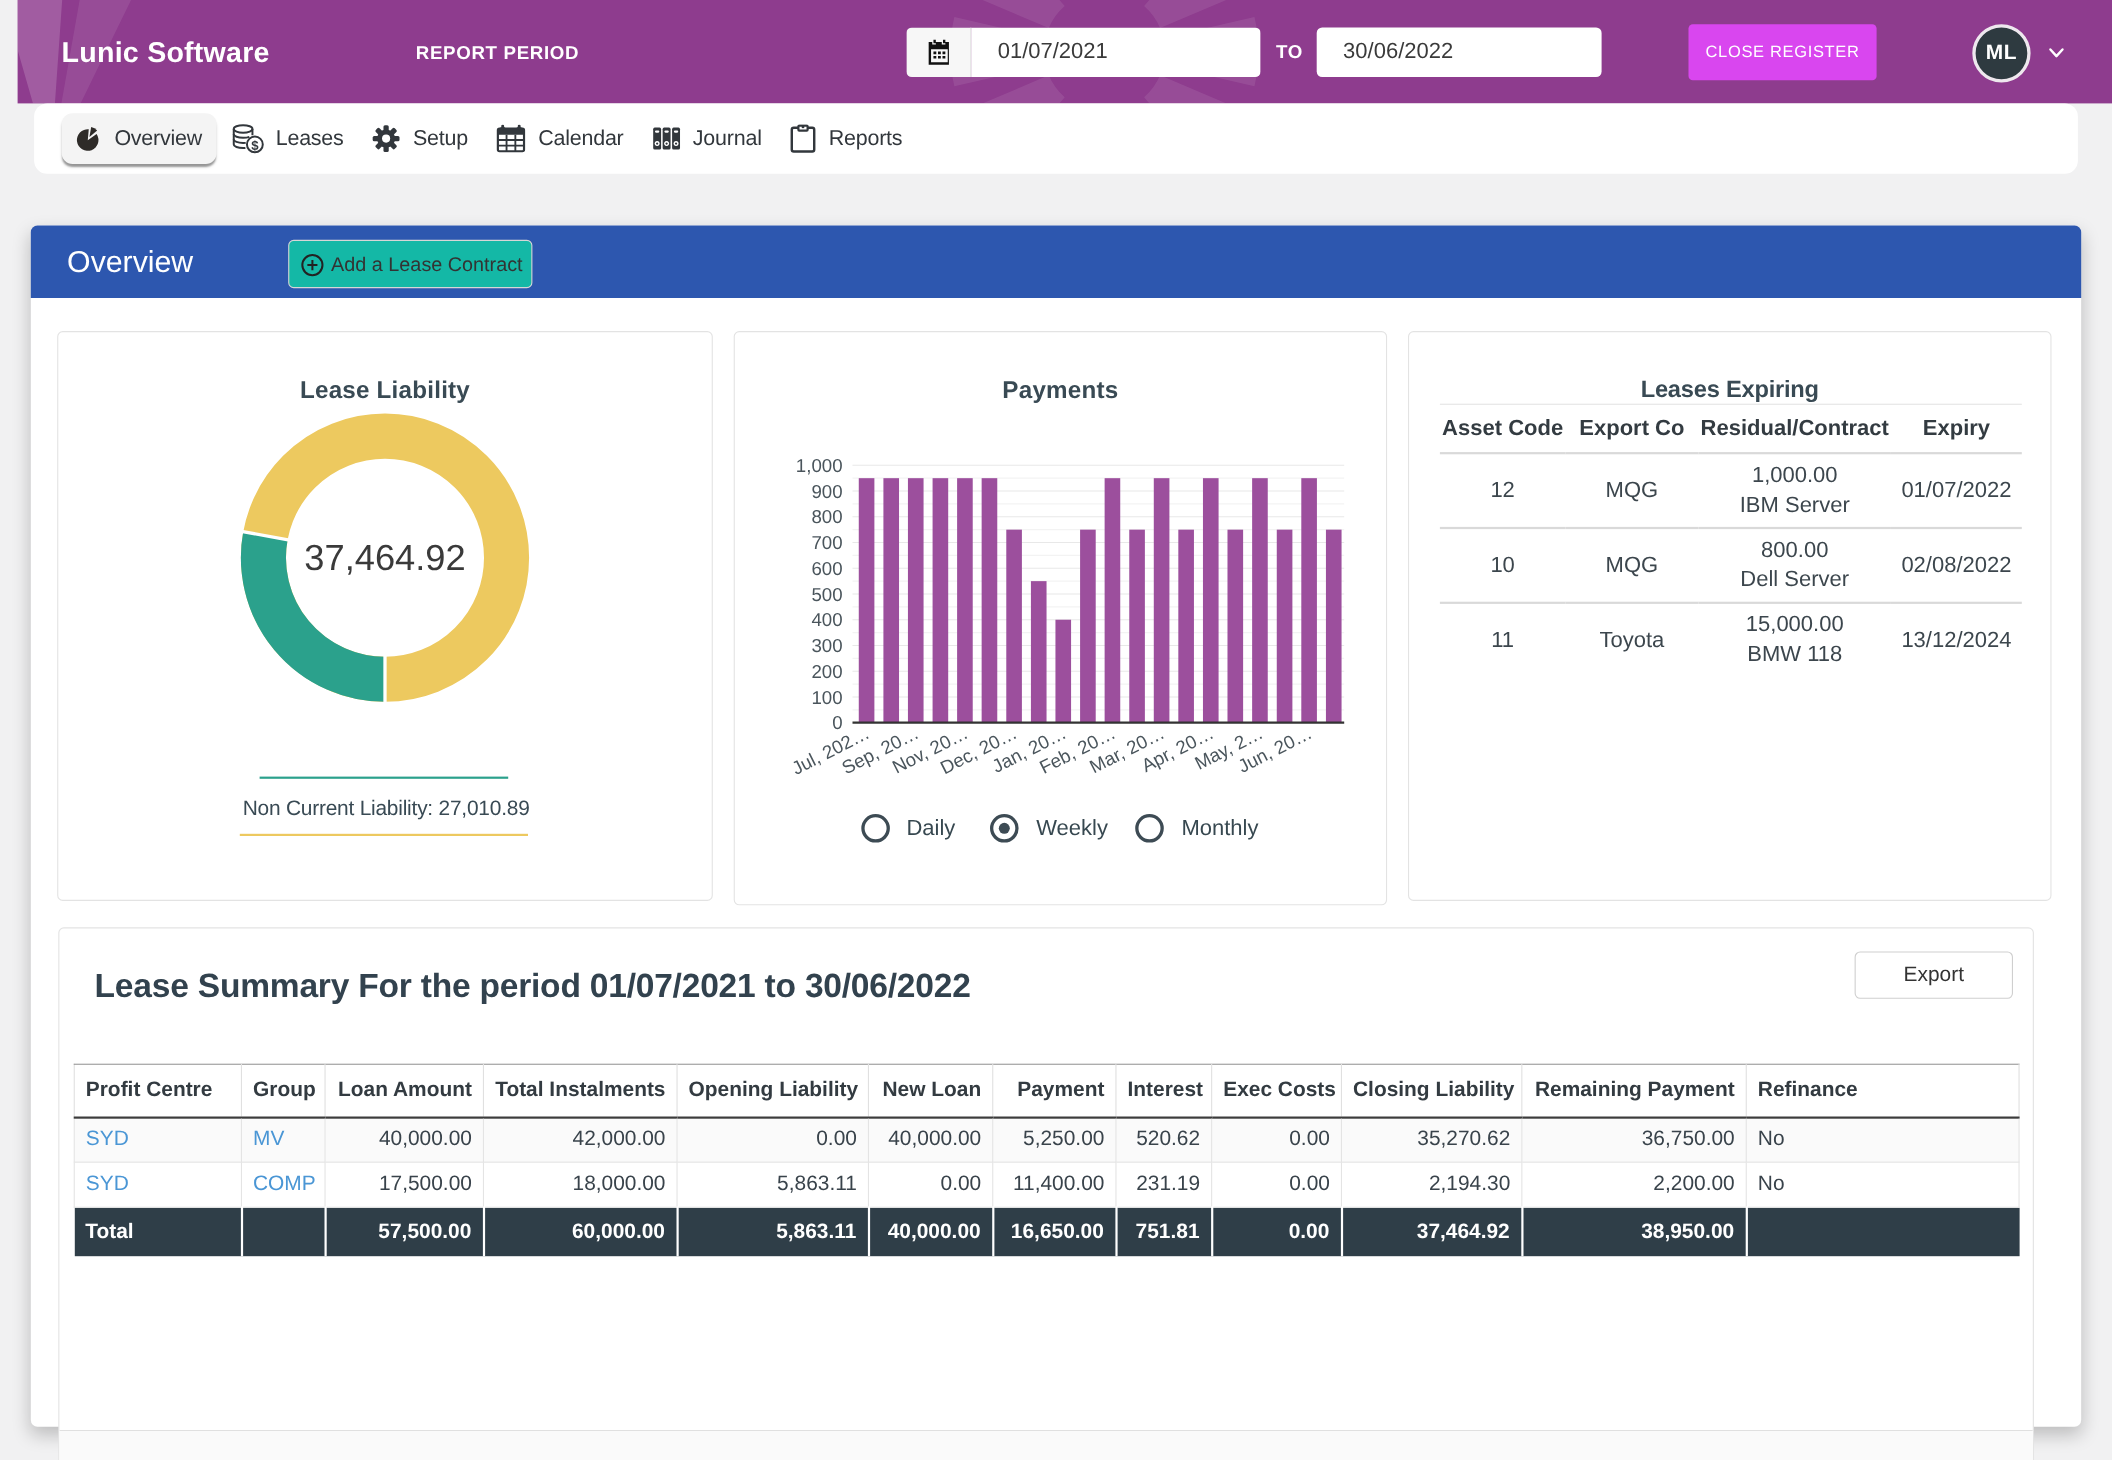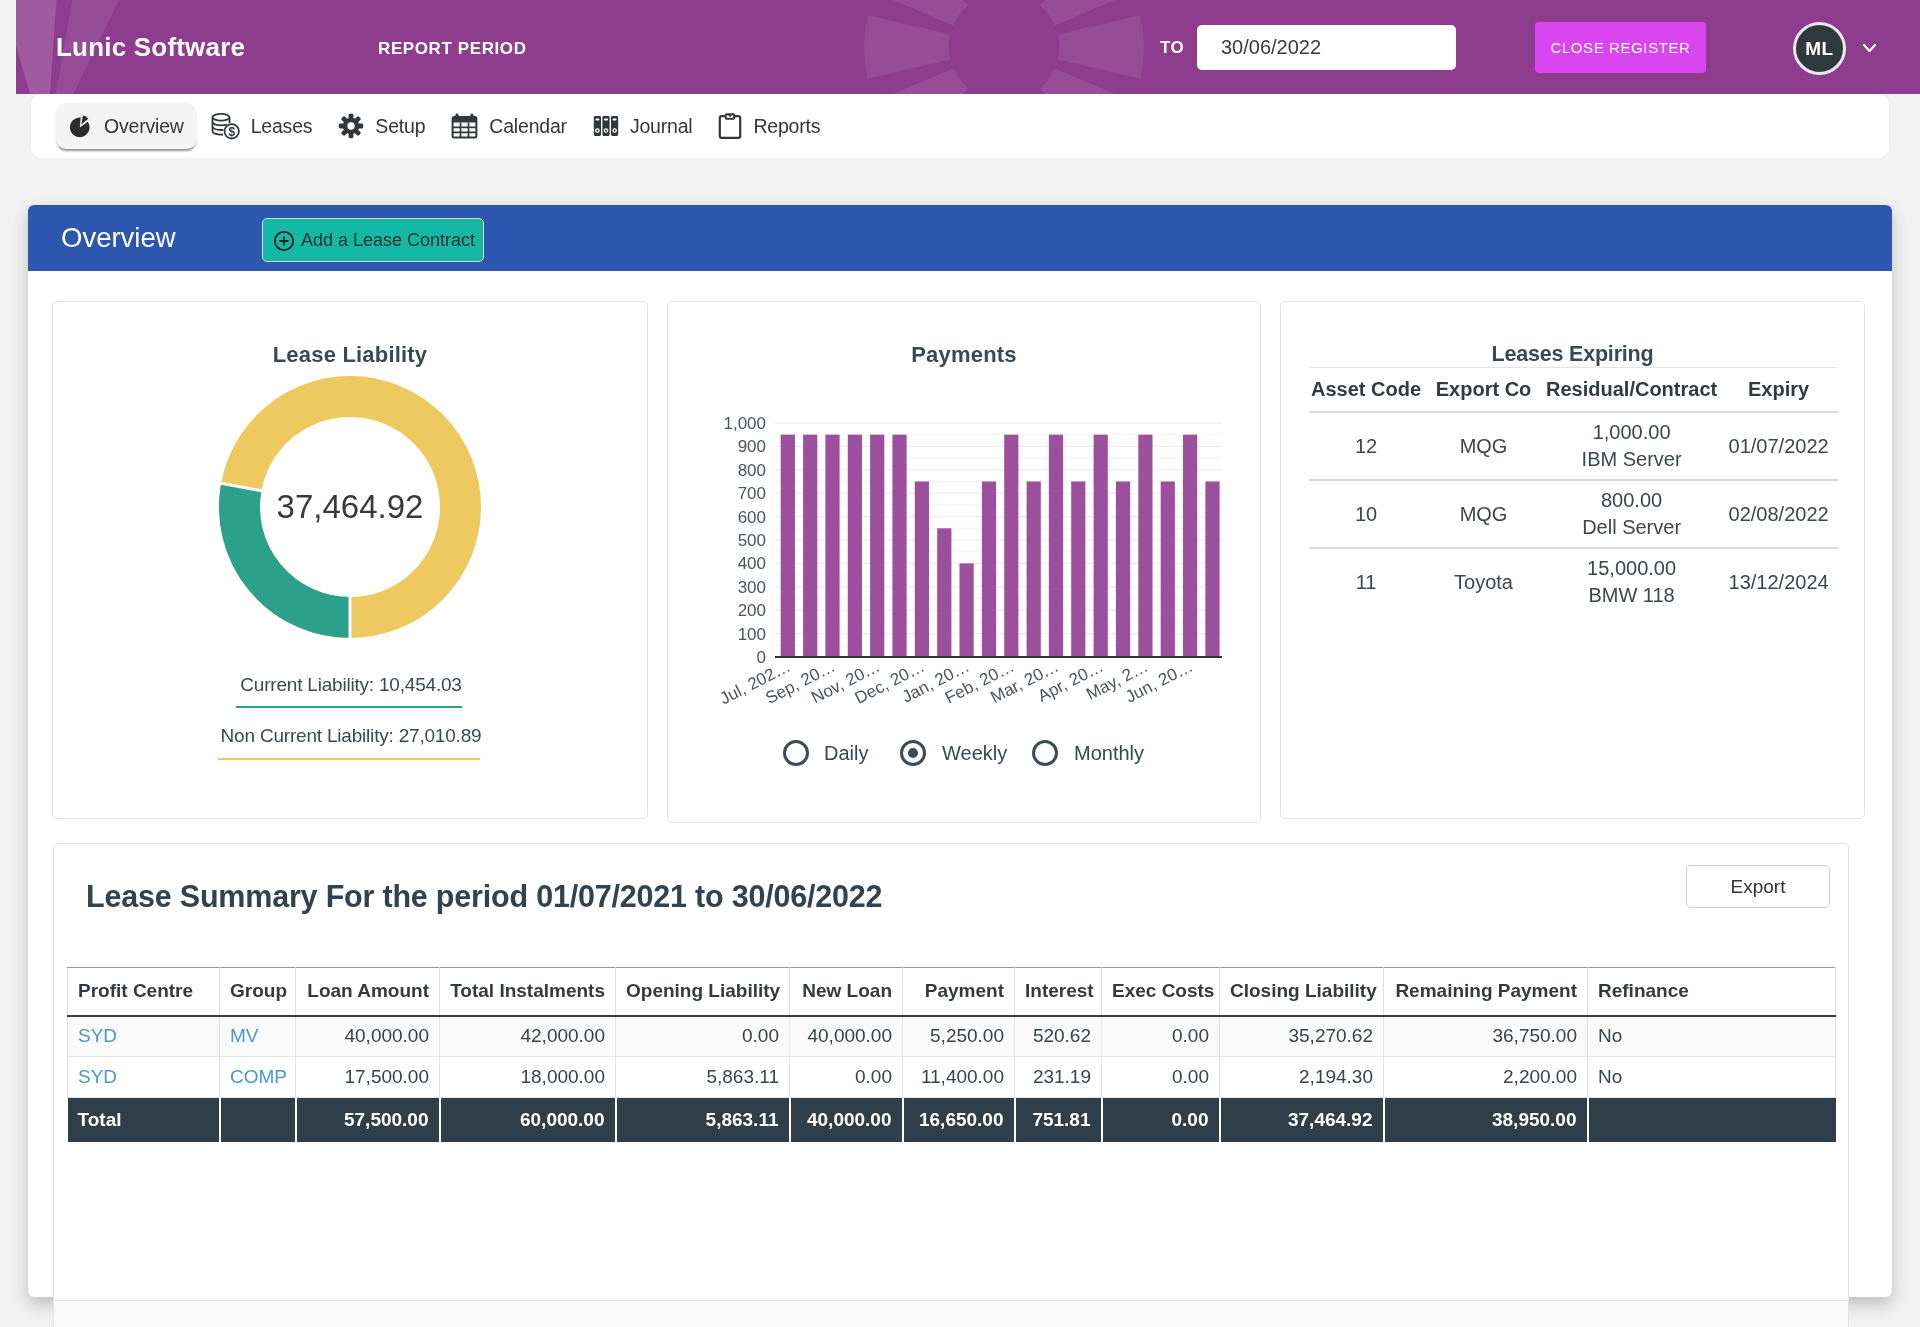--- a/index.html
+++ b/index.html
@@ -76,20 +76,29 @@
       <path d="M 1124.4 15.5 A 140 140 0 0 1 1124.4 78.5 L 1041.6 59.4 A 55 55 0 0 0 1041.6 34.6 Z" fill="#fff" fill-opacity="0.085"></path>
       <path d="M 1116.9 101.7 A 140 140 0 0 1 1079.8 152.7 L 1024.1 88.5 A 55 55 0 0 0 1038.6 68.5 Z" fill="#fff" fill-opacity="0.085"></path>
       <path d="M 1060.1 167.0 A 140 140 0 0 1 1000.2 186.5 L 992.8 101.8 A 55 55 0 0 0 1016.3 94.1 Z" fill="#fff" fill-opacity="0.085"></path>
       <path d="M 975.8 186.5 A 140 140 0 0 1 915.9 167.0 L 959.7 94.1 A 55 55 0 0 0 983.2 101.8 Z" fill="#fff" fill-opacity="0.085"></path>
       <path d="M 896.2 152.7 A 140 140 0 0 1 859.1 101.7 L 937.4 68.5 A 55 55 0 0 0 951.9 88.5 Z" fill="#fff" fill-opacity="0.085"></path>
       <path d="M 1920.3 261.5 A 250 250 0 0 1 1814.5 202.8 L 1937.3 71.2 A 70 70 0 0 0 1966.9 87.6 Z" fill="#fff" fill-opacity="0.12"></path>
       <path d="M 2090.7 246.6 A 250 250 0 0 1 1954.5 268.1 L 1976.5 89.5 A 70 70 0 0 0 2014.6 83.4 Z" fill="#fff" fill-opacity="0.12"></path>
     </svg>
   <div class="logo">Lunic Software</div>
   <div class="rplabel">REPORT PERIOD</div>
+  <div class="dgroup" style="width:322px;">
+    <div class="calbtn">
+        <svg width="26" height="26" viewBox="0 0 24 24">
+          <path fill="#111" d="M7 1h2v3H7zM15 1h2v3h-2zM3 3h3v2h3V3h5v2h3V3h3v19H3zM5 9v11h14V9z"></path>
+          <path fill="#111" d="M7 11h2.4v2.2H7zM10.8 11h2.4v2.2h-2.4zM14.6 11h2.4v2.2h-2.4zM7 14.6h2.4v2.2H7zM10.8 14.6h2.4v2.2h-2.4zM14.6 14.6h2.4v2.2h-2.4z"></path>
+        </svg>
+      </div>
+    <div class="dinput">01/07/2021</div>
+  </div>
   <div class="to">TO</div>
   <div class="din2">30/06/2022</div>
   <div class="closereg">CLOSE REGISTER</div>
   <div class="avatar">ML</div>
   <svg class="chev" width="15" height="11" viewBox="0 0 15 11">
       <path d="M2 2l5.5 6 5.5-6" stroke="#fff" stroke-width="2.2" fill="none" stroke-linecap="round" stroke-linejoin="round"></path>
     </svg>
 </div>
 
 <div class="navcard">
@@ -192,21 +201,20 @@
       <div class="cardtitle">Lease Liability</div>
       <svg width="596" height="300" viewBox="0 0 596 300" style="position:absolute;left:0;top:55px;">
         <g transform="translate(297,150)">
           <circle cx="0" cy="0" r="110.5" fill="none" stroke="#edc95f" stroke-width="41"></circle>
           <path d="M 0 110.5 A 110.5 110.5 0 0 1 -108.7 -20.0" fill="none" stroke="#2ba18c" stroke-width="41"></path>
           <path d="M 0 87 L 0 134" stroke="#fff" stroke-width="3"></path>
           <path d="M -85.6 -15.7 L -131.8 -24.2" stroke="#fff" stroke-width="3"></path>
         </g>
         <text x="297" y="161" text-anchor="middle" font-size="33" fill="#3a3a3a">37,464.92</text>
       </svg>
-      <div style="position:absolute;left:0;top:372px;width:596px;text-align:center;font-size:19px;letter-spacing:-0.2px;color:#394a54;">Current Liability: 10,454.03</div>
       <div style="position:absolute;left:183px;top:404px;width:226px;border-bottom:2px solid #2ba18c;"></div>
       <div style="position:absolute;left:0;top:423px;width:596px;text-align:center;font-size:19px;letter-spacing:-0.2px;color:#394a54;">Non Current Liability: 27,010.89</div>
       <div style="position:absolute;left:165px;top:456px;width:262px;border-bottom:2px solid #edc95f;"></div>
     </div>
     <div class="scard c2" id="barcard">
       <div class="cardtitle">Payments</div>
       <svg width="594" height="330" viewBox="0 0 594 330" style="position:absolute;left:0;top:100px;" font-family="Liberation Sans, sans-serif">
 
         <g stroke-width="1">
             <line x1="107" y1="243.3" x2="554" y2="243.3" stroke="#f3f3f3"></line>

